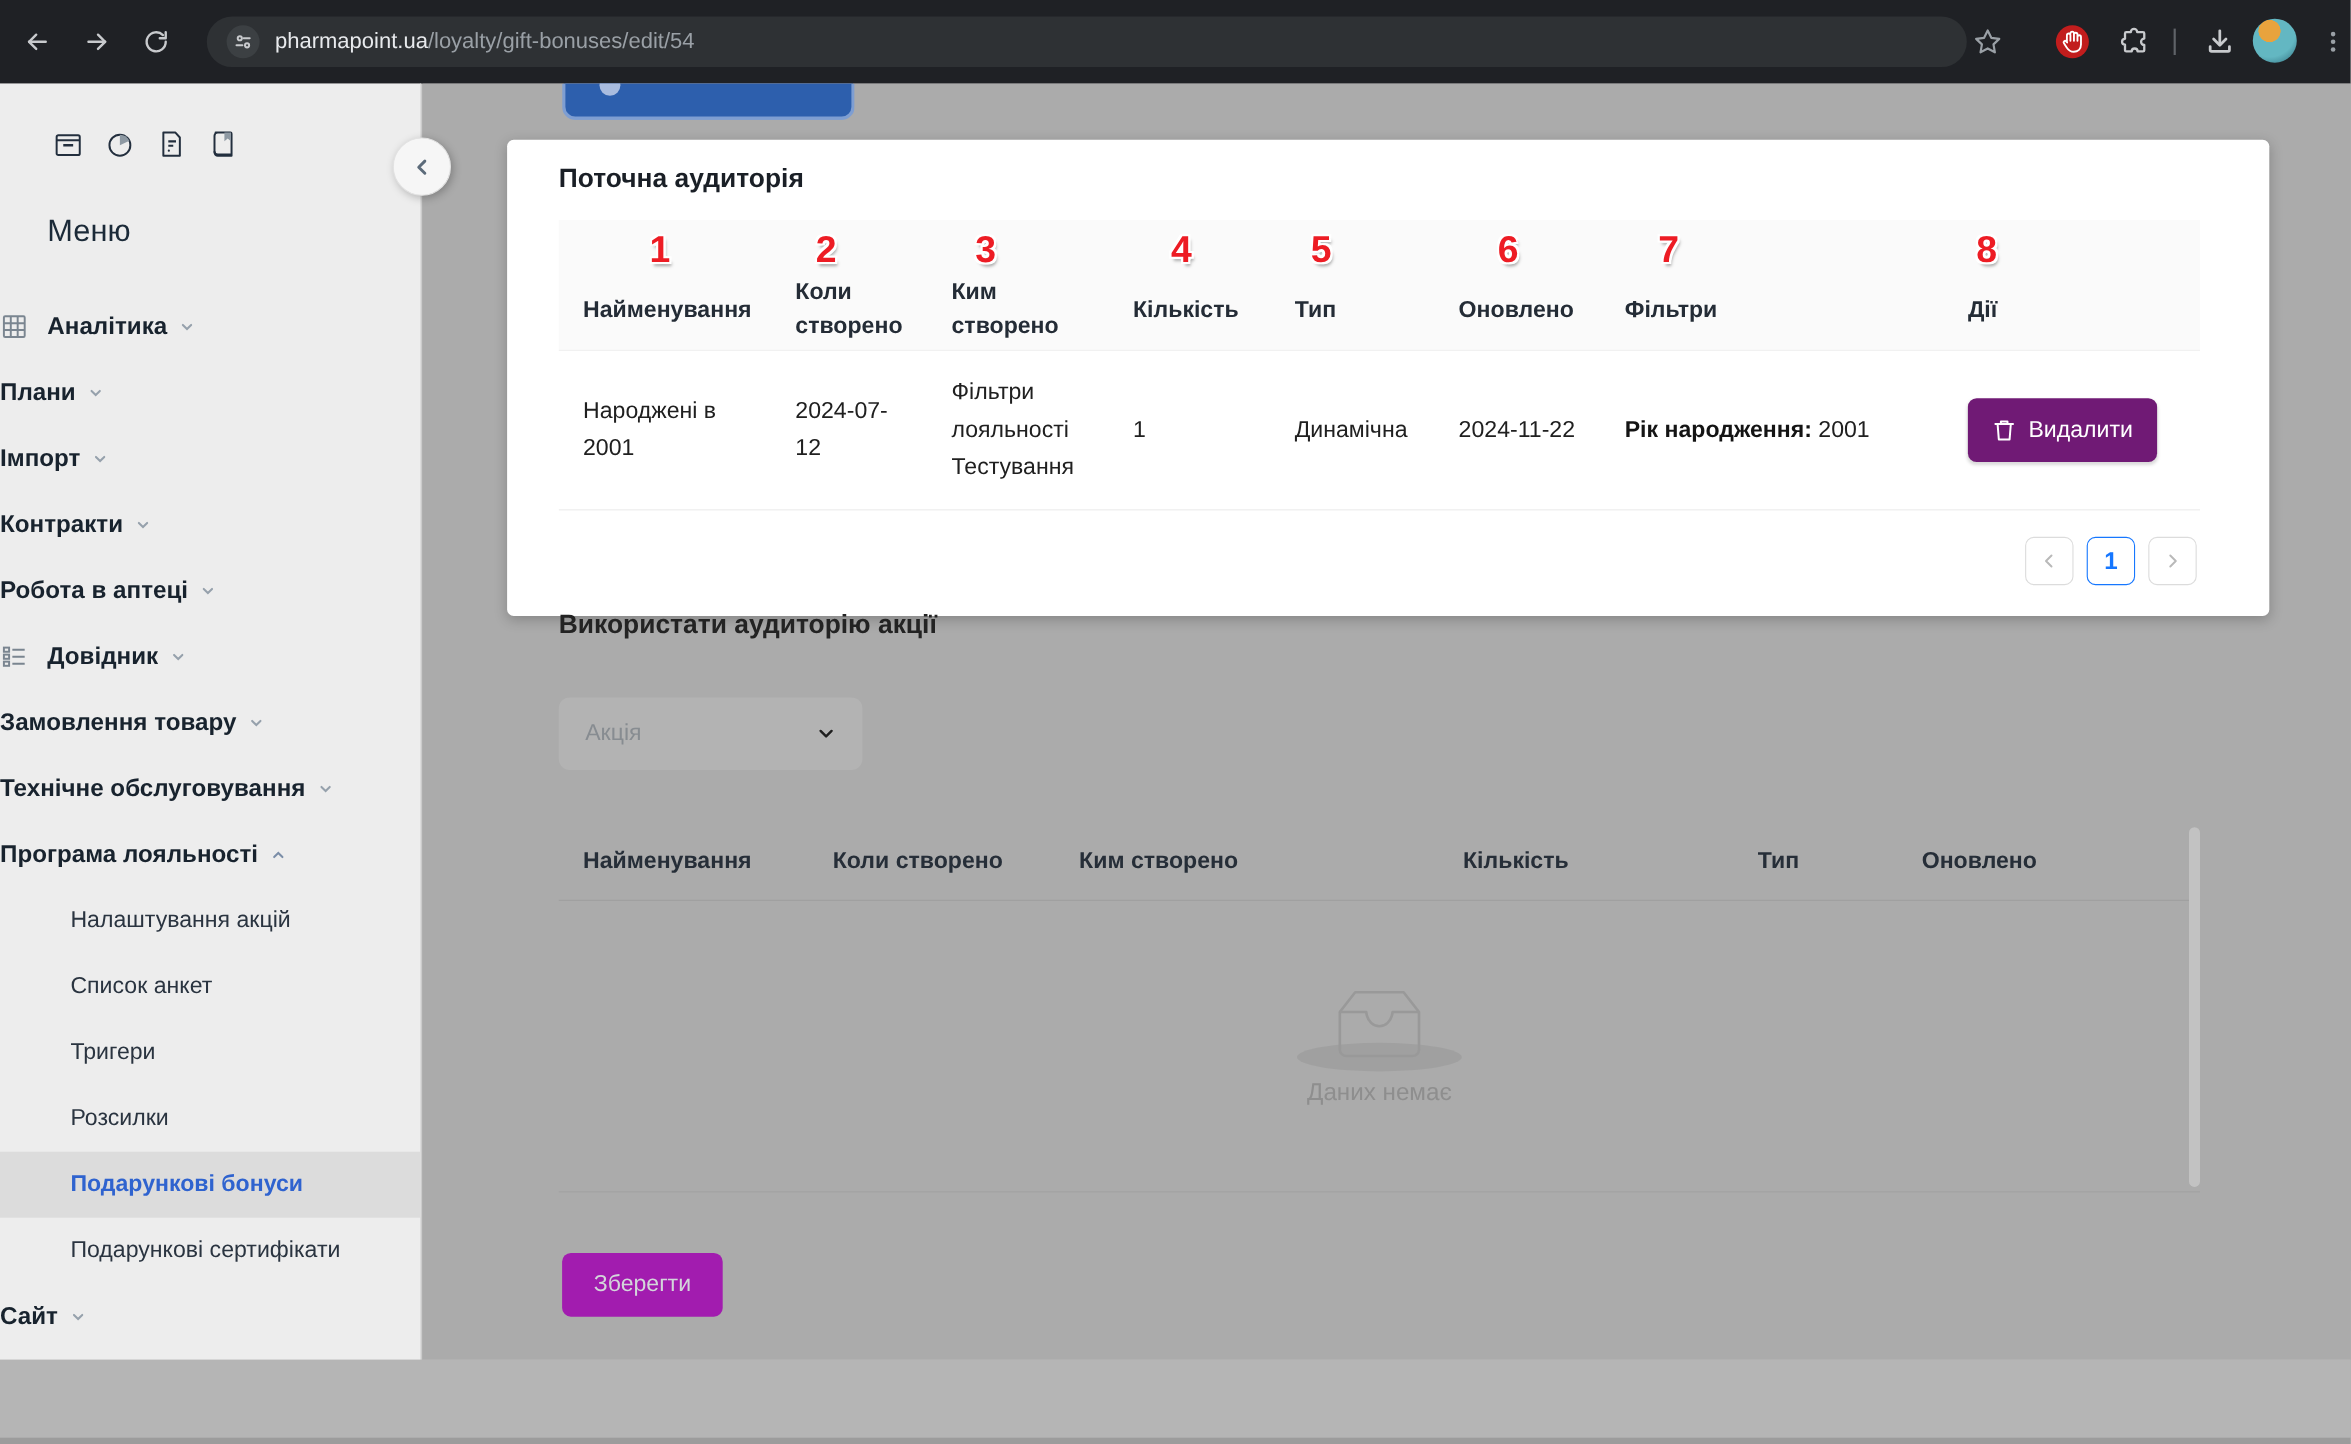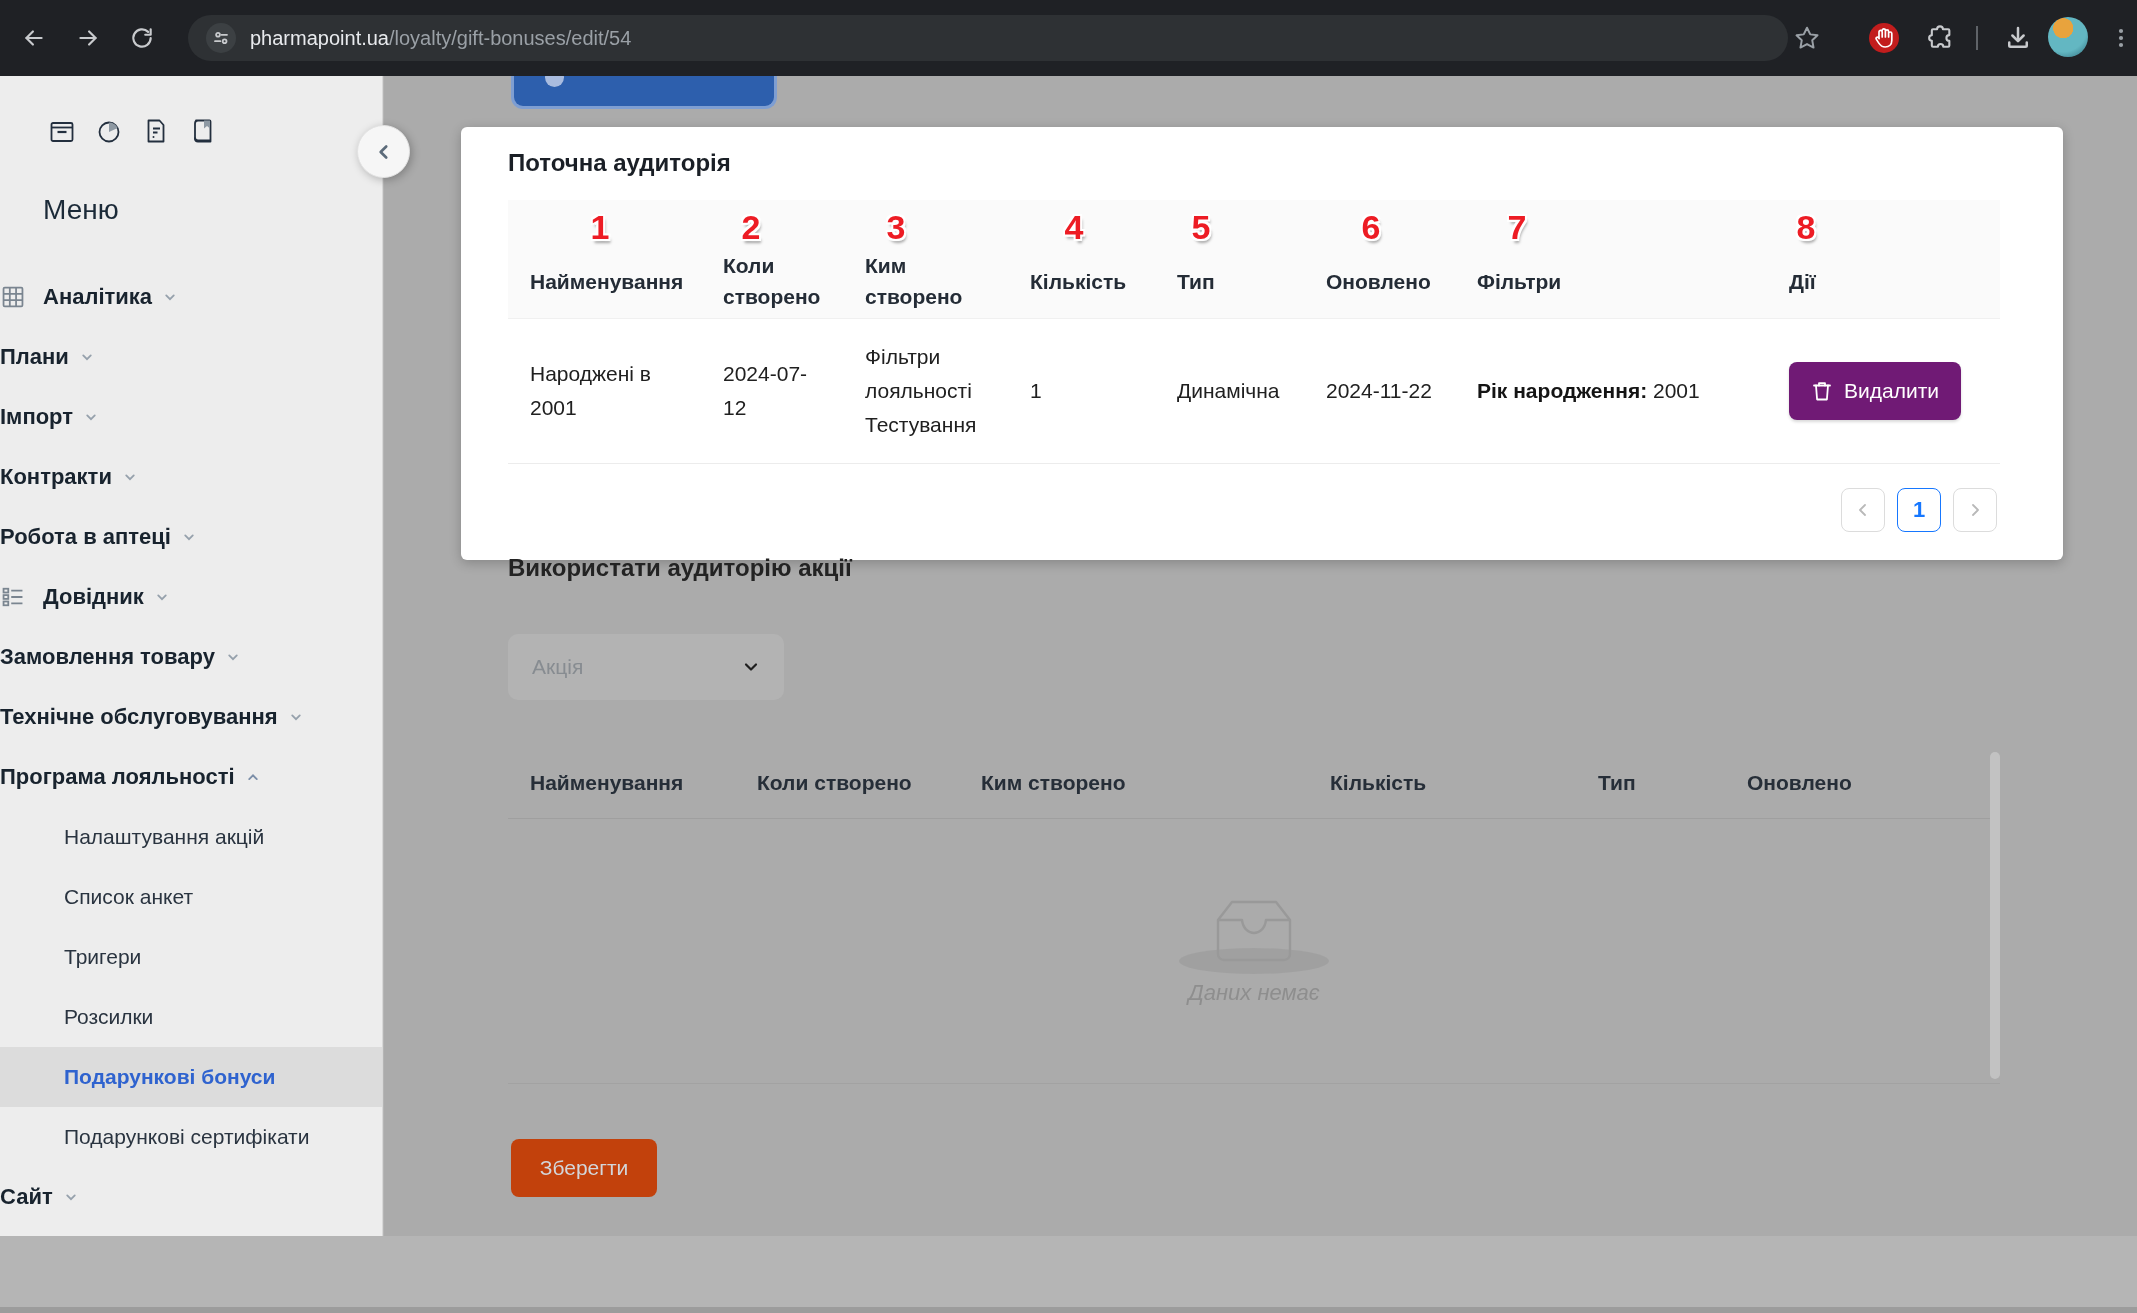--- a/index.html
+++ b/index.html
@@ -75,26 +75,26 @@
   .promo-title{position:absolute;left:124px;top:478px;font-size:24px;font-weight:700;color:#232323;}
   .promo-select{position:absolute;left:124px;top:558px;width:276px;height:66px;background:#b3b3b3;
     border-radius:10px;display:flex;align-items:center;padding:0 24px;box-sizing:border-box;cursor:pointer;}
   .promo-select .ph{flex:1;font-size:21px;color:#878c91;}
   .promo-table{position:absolute;left:124px;top:672px;width:1492px;height:335px;}
   .p-head{display:grid;grid-template-columns:227px 224px 349px 268px 149px 275px;height:70px;
     border-bottom:1px solid #9f9f9f;}
   .p-th{display:flex;align-items:center;padding:0 22px;box-sizing:border-box;
     font-size:21px;font-weight:700;color:#262e38;}
   .p-body{height:264px;border-bottom:1px solid #a2a2a2;display:flex;flex-direction:column;
-    justify-content:center;font-style:italic;}
+    justify-content:center;}
   .empty-wrap{position:relative;display:flex;flex-direction:column;align-items:center;}
   .empty-shadow{position:absolute;top:52px;width:150px;height:26px;border-radius:50%;background:rgba(0,0,0,.06);}
   .empty-text{margin-top:14px;font-size:22px;color:#8e8e8e;}
   .scroll-strip{position:absolute;right:0;top:4px;width:10px;height:327px;border-radius:5px;background:#c2c2c2;}
-  .save-btn{position:absolute;left:127px;top:1063px;width:146px;height:58px;background:#c2410c;
+  .save-btn{position:absolute;left:127px;top:1063px;width:146px;height:58px;background:#a21caf;
     border:none;border-radius:8px;color:#d3d6da;font-size:21px;font-family:inherit;cursor:pointer;}
   .bottom-band{position:absolute;left:0;top:1236px;width:2137px;height:77px;background:#b5b5b5;}
   .bottom-edge{position:absolute;left:0;top:1307px;width:2137px;height:6px;background:#9c9c9c;}
 </style>
 </head>
 <body>
 
 <div class="browser-bar">
   <div class="nav-btn" style="left:11px">
     <svg width="26" height="26" viewBox="0 0 24 24" fill="none" stroke="#c8cacd" stroke-width="2" stroke-linecap="round" stroke-linejoin="round">

